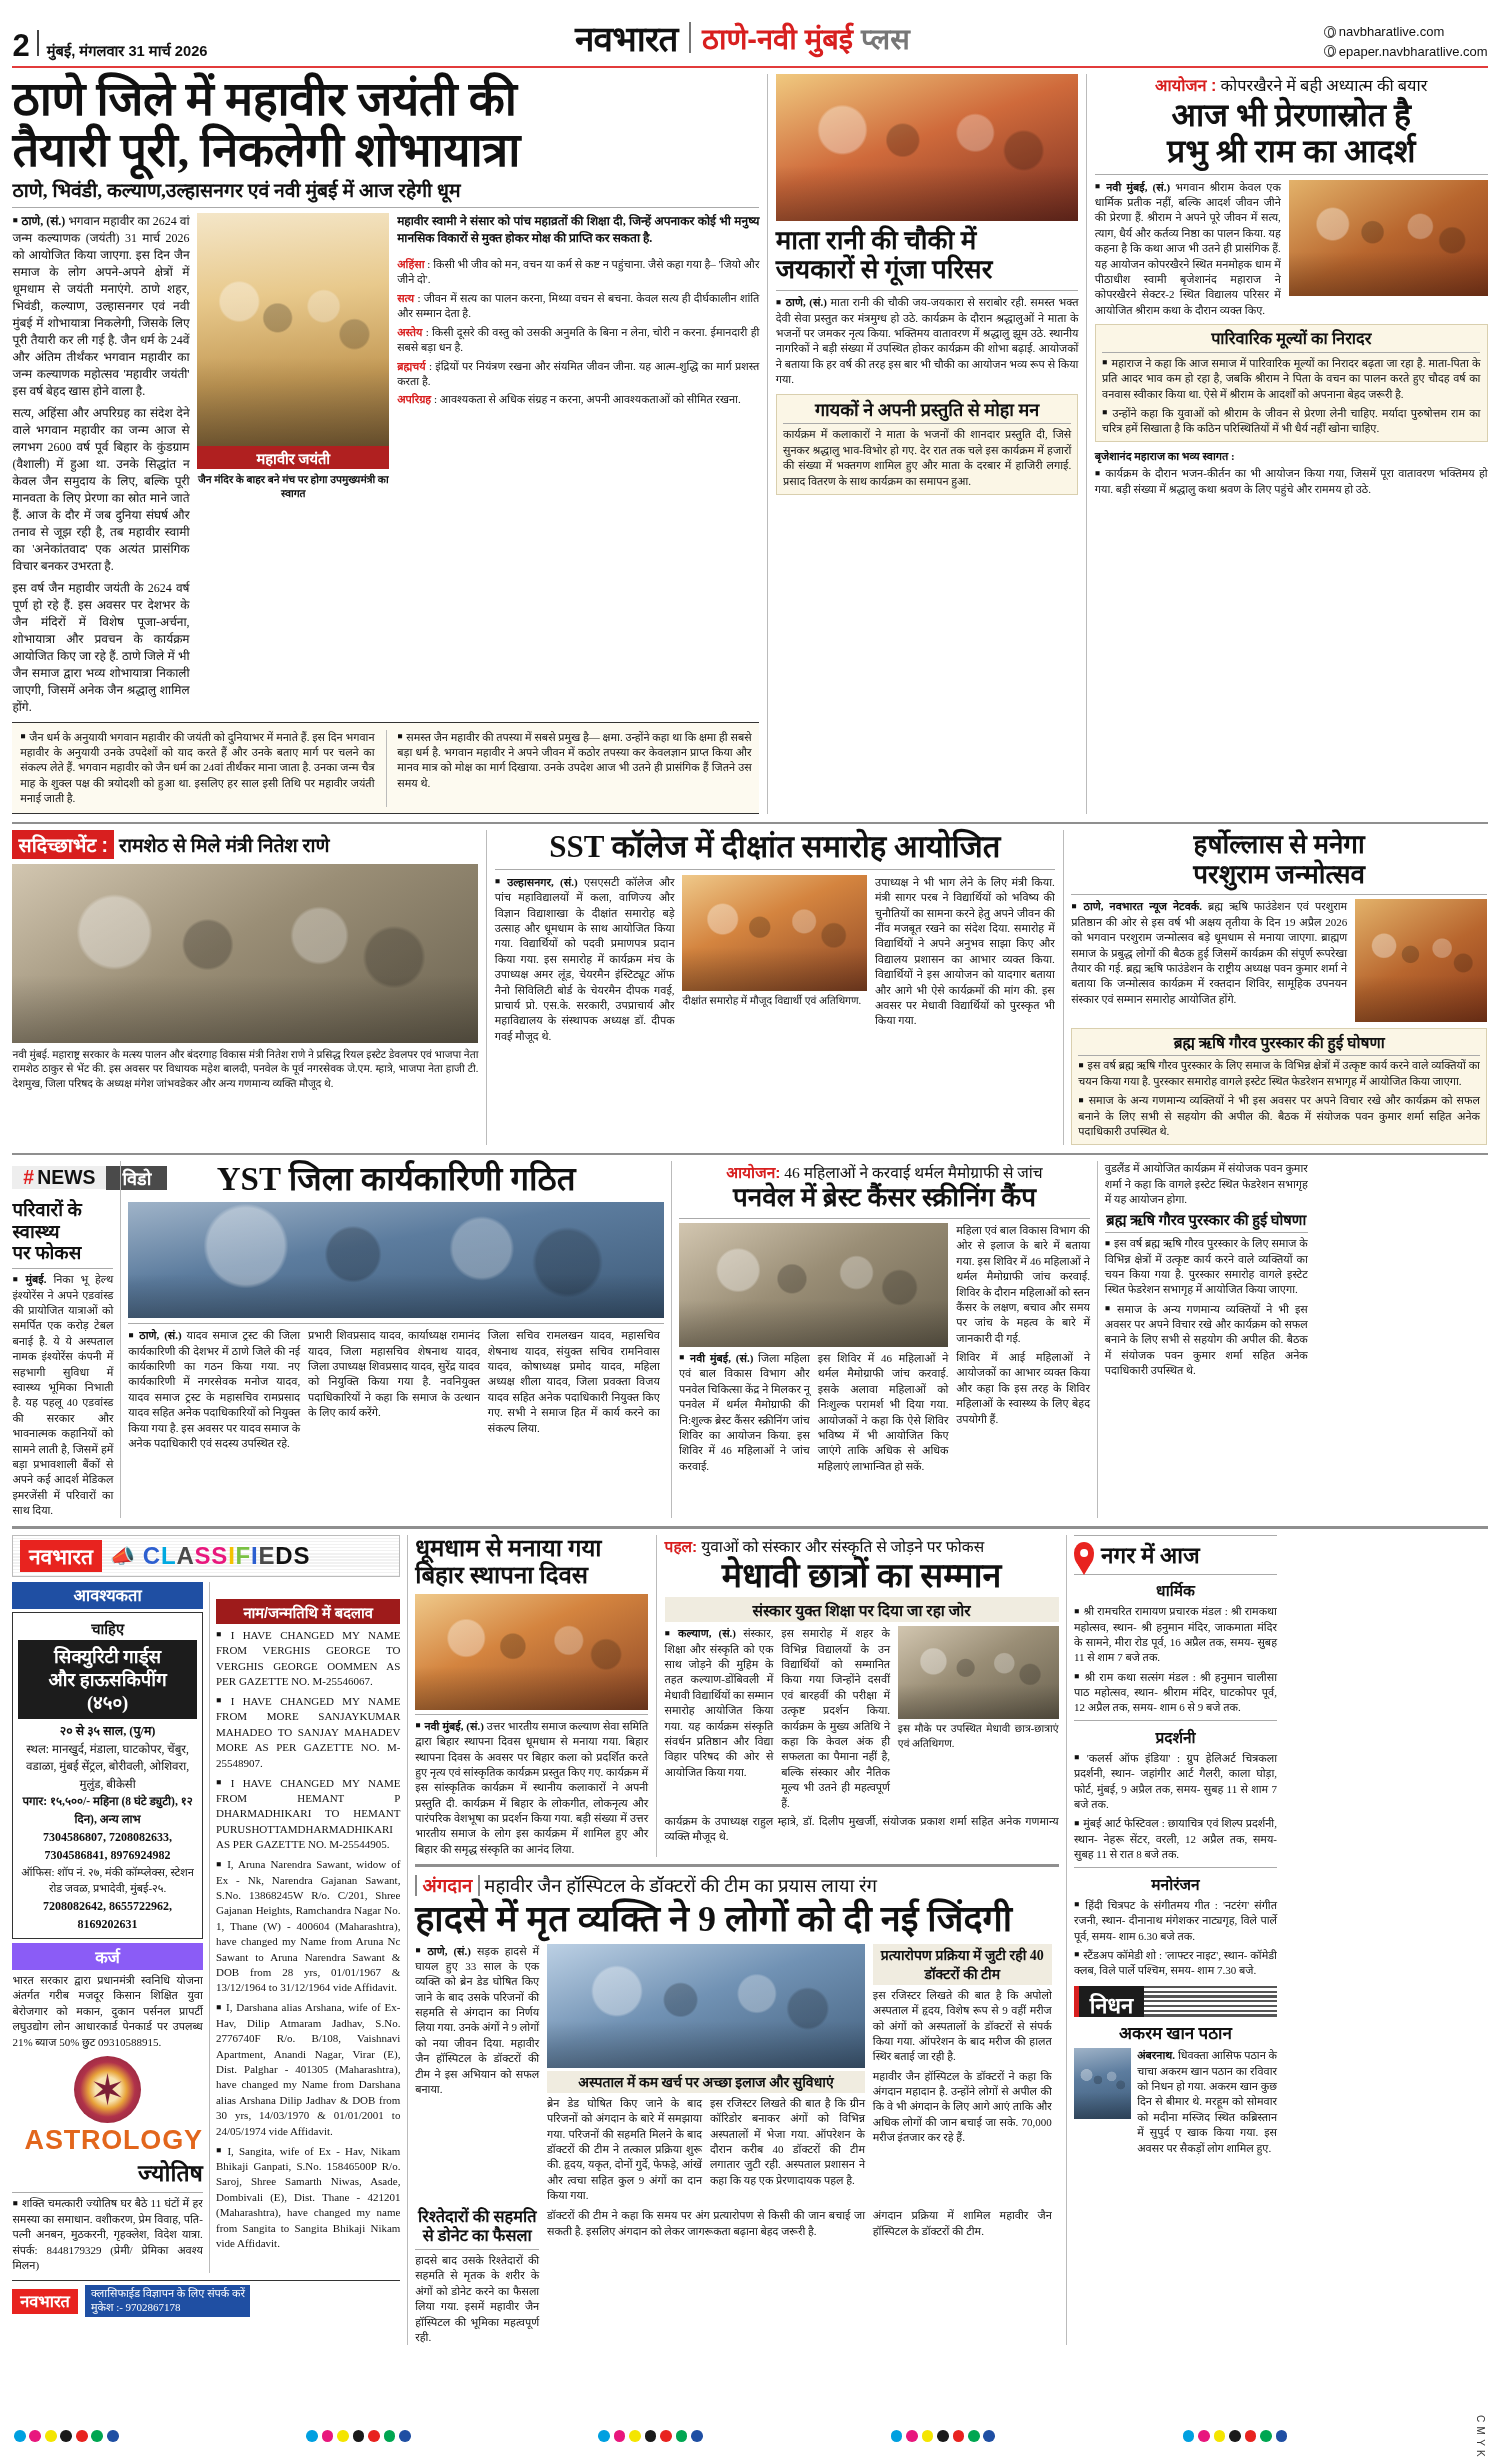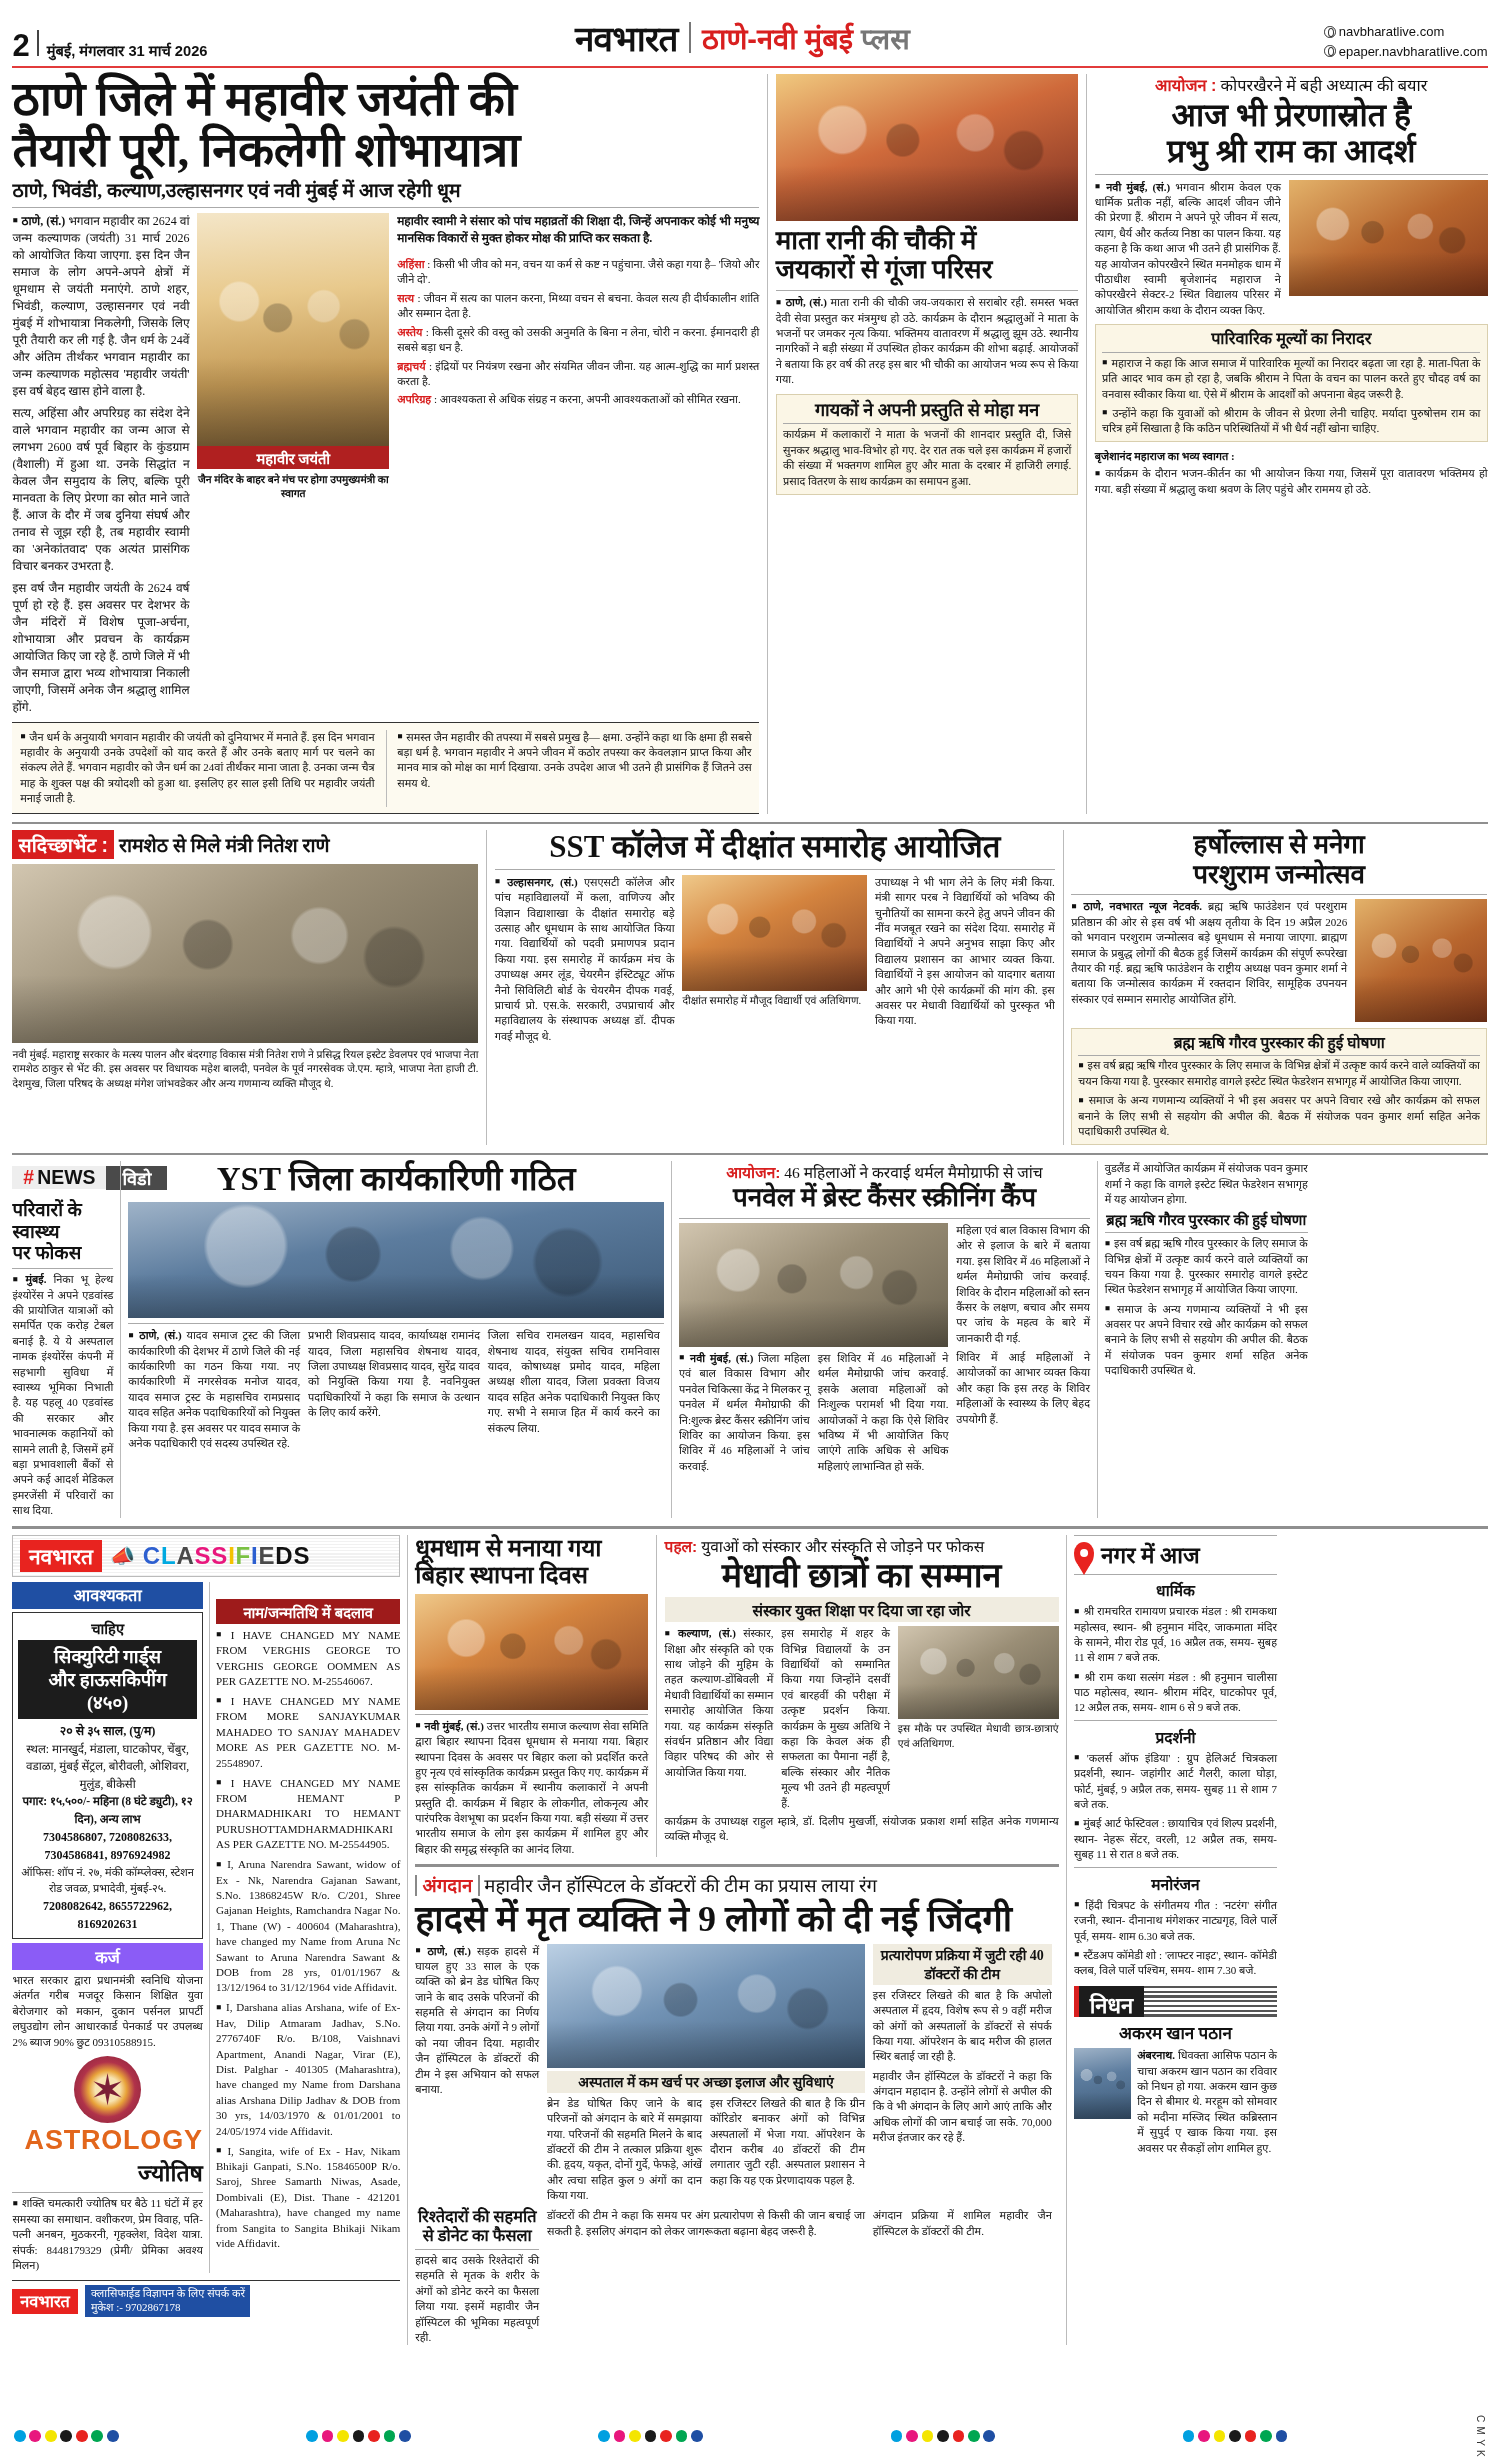--- a/index.html
+++ b/index.html
@@ -392,21 +392,21 @@
             <div class="ad-center" style="font-size:11.6px;font-weight:400;">स्थल: मानखुर्द, मंडाला, घाटकोपर, चेंबुर, वडाळा, मुंबई सेंट्रल, बोरीवली, ओशिवरा, मुलुंड, बीकेसी</div>
             <div class="ad-center" style="font-size:11.6px;">पगार: १५,५००/- महिना (8 घंटे ड्युटी), १२ दिन), अन्य लाभ</div>
             <div class="ad-center" style="font-size:12px;">7304586807, 7208082633,</div>
             <div class="ad-center" style="font-size:12px;">7304586841, 8976924982</div>
             <div class="ad-center" style="font-size:11px;font-weight:400;">ऑफिस: शॉप नं. २७, मंकी कॉम्प्लेक्स, स्टेशन रोड जवळ, प्रभादेवी, मुंबई-२५.</div>
             <div class="ad-center" style="font-size:12px;">7208082642, 8655722962,</div>
             <div class="ad-center" style="font-size:12px;">8169202631</div>
           </div>
 
           <div class="tag-red" style="margin-top:4.7px;">कर्ज</div>
-          <div class="body-t small" style="margin-top:3.1px;">भारत सरकार द्वारा प्रधानमंत्री स्वनिधि योजना अंतर्गत गरीब मजदूर किसान शिक्षित युवा बेरोजगार को मकान, दुकान पर्सनल प्रापर्टी लघुउद्योग लोन आधारकार्ड पेनकार्ड पर उपलब्ध 2% ब्याज 90% छुट 09310588915.</div>
+          <div class="body-t small" style="margin-top:3.1px;">भारत सरकार द्वारा प्रधानमंत्री स्वनिधि योजना अंतर्गत गरीब मजदूर किसान शिक्षित युवा बेरोजगार को मकान, दुकान पर्सनल प्रापर्टी लघुउद्योग लोन आधारकार्ड पेनकार्ड पर उपलब्ध 21% ब्याज 50% छुट 09310588915.</div>
 
           <div class="astro-logo" style="margin-top:4.7px;text-align:right;">
             <div class="astro-star"></div>
             <div class="astro-name">ASTROLOGY</div>
             <div class="astro-hi">ज्योतिष</div>
           </div>
           <div class="hr-thin" style="margin:3.9px 0;"></div>
           <div class="body-t small"><span class="bullet"></span><span>शक्ति चमत्कारी ज्योतिष घर बैठे 11 घंटों में हर समस्या का समाधान. वशीकरण, प्रेम विवाह, पति-पत्नी अनबन, मुठकरनी, गृहक्लेश, विदेश यात्रा. संपर्क: 8448179329 (प्रेमी/ प्रेमिका अवश्य मिलन)</span></div>
         </div>
 

